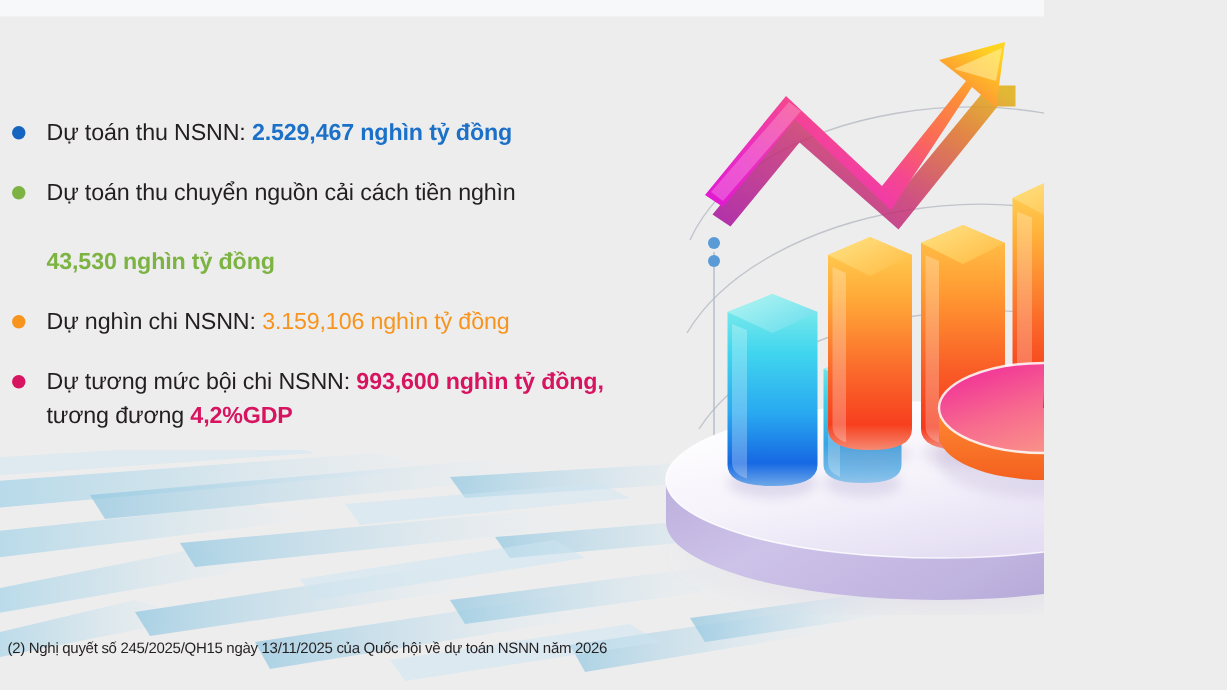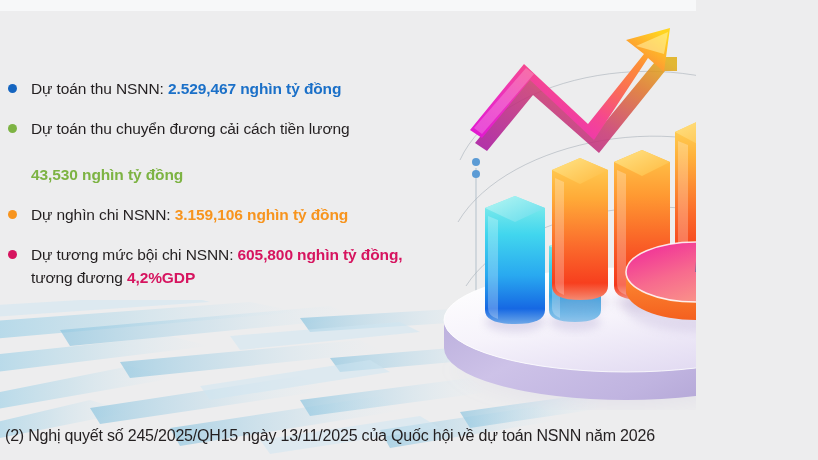--- a/index.html
+++ b/index.html
@@ -24,32 +24,32 @@
   .dot {
     width:9px; height:9px; border-radius:50%;
     flex:0 0 9px; margin-top:6px; margin-right:14px;
   }
   .btext {
     font-size:15.5px; color:#231f20; line-height:1.48;
     letter-spacing:-0.1px;
   }
   .val-blue   { color:#1b70c8; font-weight:bold; }
   .val-green  { color:#7db343; font-weight:bold; }
-  .val-orange { color:#f7941e; font-weight:bold; }
+  .val-orange { color:#f7941e; font-weight:normal; }
   .val-pink   { color:#d6145f; font-weight:bold; }
 
   .d-blue   { background:#1565c0; }
   .d-green  { background:#7db343; }
   .d-orange { background:#f7941e; }
   .d-pink   { background:#d6145f; }
 
   
   .footnote {
     position:absolute; left:5px; top:427px;
-    font-size:16px; color:#231f20; letter-spacing:-0.2px; white-space:nowrap;
+    font-size:10px; color:#231f20; letter-spacing:-0.2px; white-space:nowrap;
   }
 
   
   .illus { position:absolute; left:430px; top:10px; width:388px; height:400px; }
 </style>
 </head>
 <body>
 
 <div id="stage">
 
@@ -102,33 +102,33 @@
 
   <div class="bullets">
 
     <div class="bullet-row">
       <span class="dot d-blue"></span>
       <span class="btext"><span>Dự toán thu NSNN:</span> <span class="val-blue">2.529,467  nghìn tỷ đồng</span></span>
     </div>
 
     <div class="bullet-row">
       <span class="dot d-green"></span>
-      <span class="btext"><span>Dự toán thu chuyển đương cải cách tiền lương</span><br>
+      <span class="btext"><span>Dự toán thu chuyển nguồn cải cách tiền nghìn</span><br>
         <span style="display:inline-block;height:7px"></span><br>
         <span class="val-green">43,530 nghìn tỷ đồng</span></span>
     </div>
 
     <div class="bullet-row" style="margin-top:6px">
       <span class="dot d-orange"></span>
       <span class="btext"><span>Dự nghìn chi NSNN:</span> <span class="val-orange">3.159,106 nghìn tỷ đồng</span></span>
     </div>
 
     <div class="bullet-row">
       <span class="dot d-pink"></span>
-      <span class="btext"><span>Dự tương mức bội chi NSNN:</span> <span class="val-pink">605,800 nghìn tỷ đồng,</span><span> tương đương </span><span class="val-pink">4,2%GDP</span></span>
+      <span class="btext"><span>Dự tương mức bội chi NSNN:</span> <span class="val-pink">993,600 nghìn tỷ đồng,</span><span> tương đương </span><span class="val-pink">4,2%GDP</span></span>
     </div>
 
   </div>
 
   <div class="footnote">(2) Nghị quyết số 245/2025/QH15 ngày 13/11/2025 của Quốc hội về dự toán NSNN năm 2026</div>
 
   <svg class="illus" viewBox="0 0 388 400">
     <defs>
 
       <linearGradient id="discTop" x1="0.2" y1="0" x2="0.85" y2="1">

